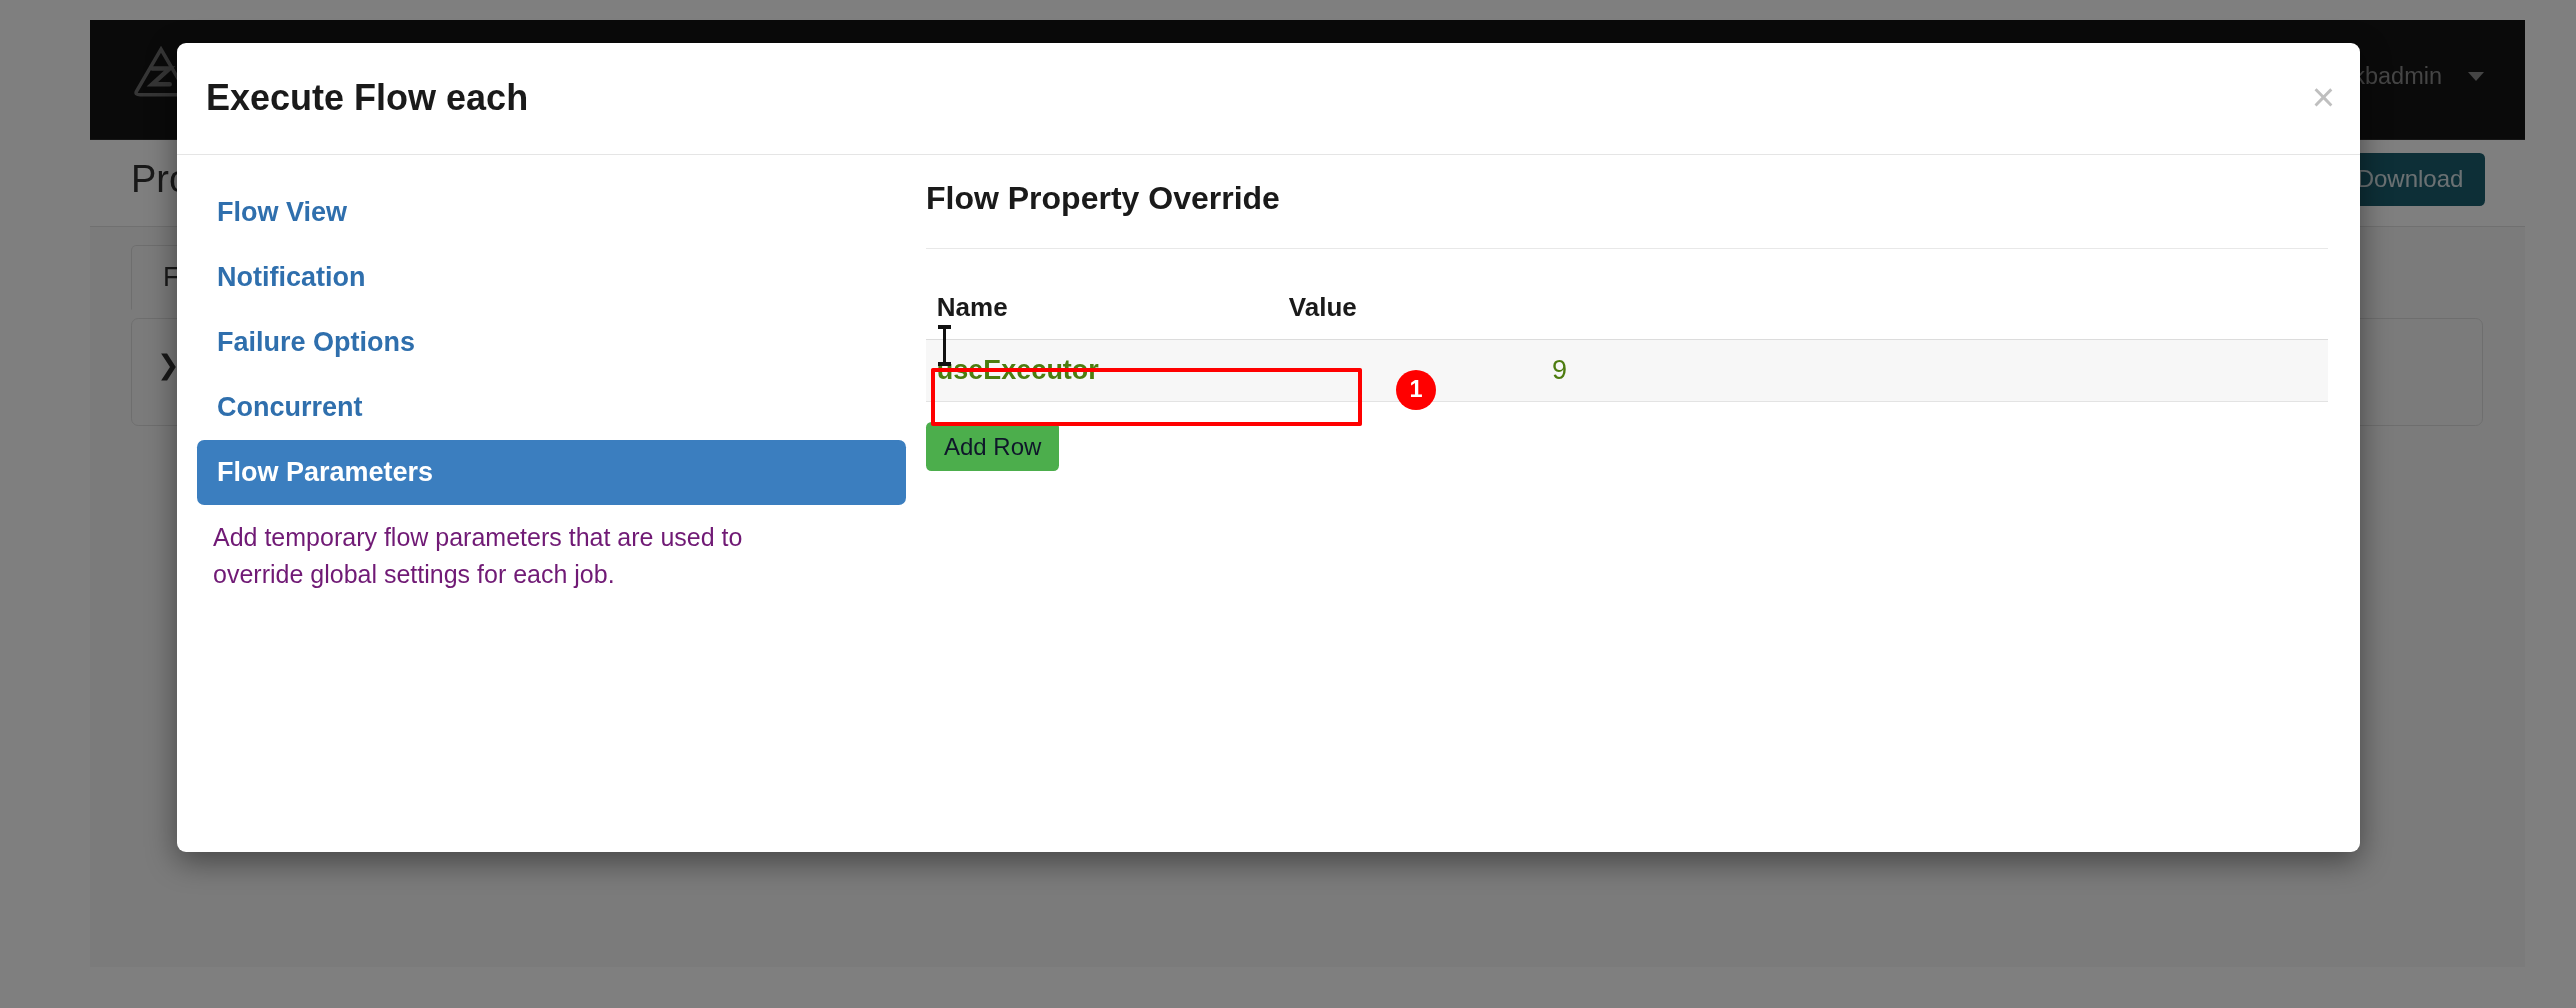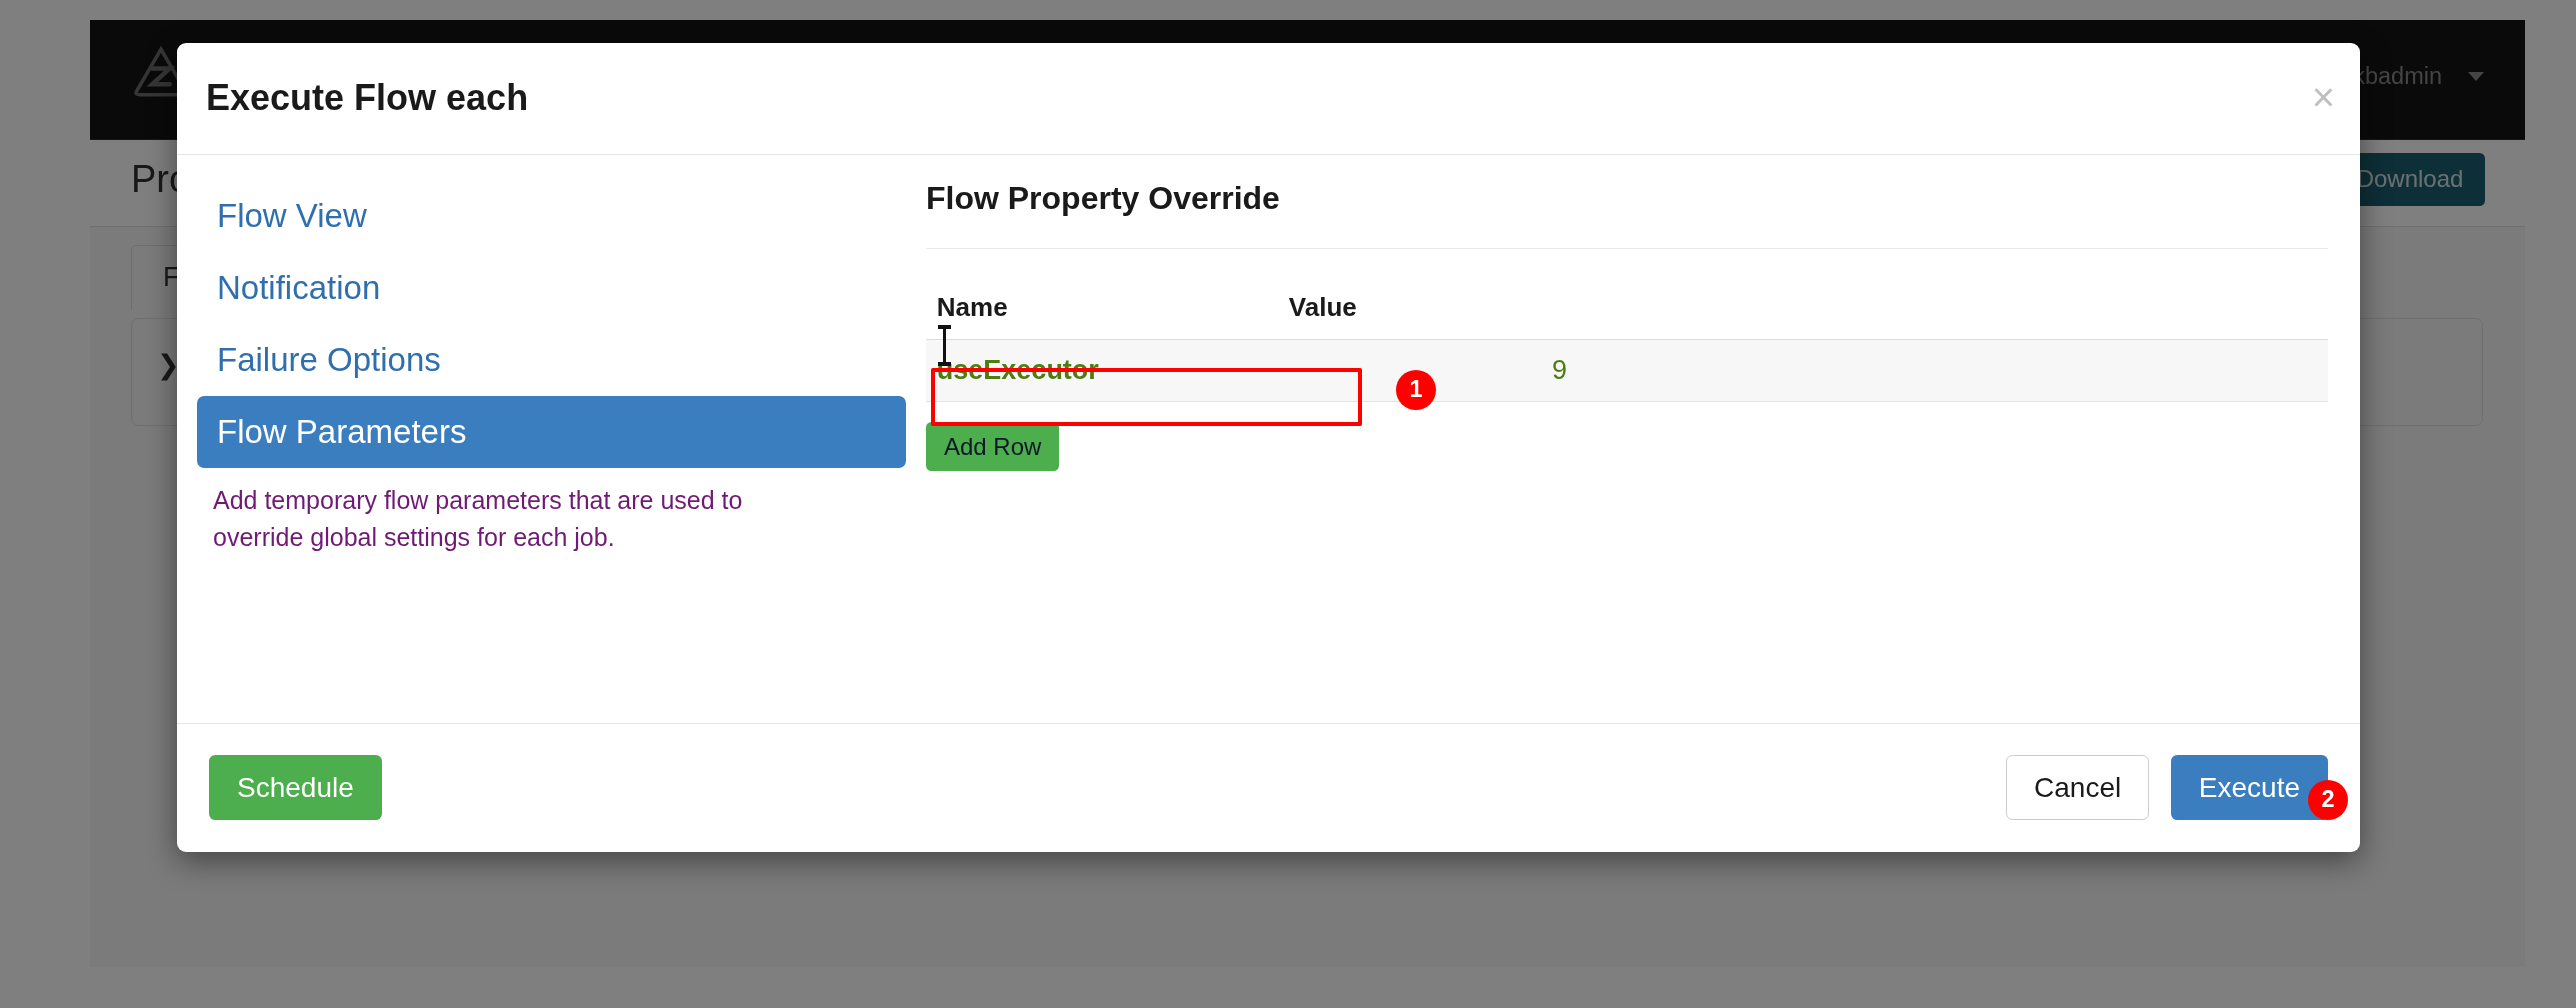--- a/index.html
+++ b/index.html
@@ -223,25 +223,26 @@
     display: flex;
   }
 
   
   .modal-nav {
     width: 749px;
     padding: 25px 20px 0 20px;
     flex-shrink: 0;
   }
   .nav-item {
-    font-size: 33px;
+    font-size: 27px;
     color: #2f6fad;
     padding: 17px 20px;
     border-radius: 7.2px;
     cursor: pointer;
+    font-weight: bold;
   }
   .nav-item.active {
     background: #3b7ebf;
     color: #ffffff;
   }
   .nav-desc {
     font-size: 25px;
     color: #701a75;
     line-height: 1.45;
     padding: 14.4px 20px 0 16px;
@@ -422,20 +423,21 @@
       <div class="modal-title">Execute Flow each</div>
       <button class="modal-close">×</button>
     </div>
 
     <div class="modal-body">
 
       <div class="modal-nav">
         <div class="nav-item">Flow View</div>
         <div class="nav-item">Notification</div>
         <div class="nav-item">Failure Options</div>
+        <div class="nav-item">Concurrent</div>
         <div class="nav-item active">Flow Parameters</div>
         <div class="nav-desc">Add temporary flow parameters that are used to override global settings for each job.</div>
       </div>
 
       <div class="modal-content">
         <div class="content-title">Flow Property Override</div>
 
         <table class="prop-table">
           <thead>
             <tr>
@@ -461,24 +463,16 @@
       </div>
 
       <div class="ibeam" style="left:761px; top:170px;">
         <div class="ibeam-stem"></div>
       </div>
 
       <div class="annot-box" style="left:754px; top:213px; width:431px; height:58px;"></div>
       <div class="badge" style="left:1219px; top:215px;">1</div>
     </div>
 
-    <div class="modal-footer">
-      <button class="btn btn-schedule">Schedule</button>
-      <div class="footer-right">
-        <button class="btn btn-cancel">Cancel</button>
-        <button class="btn btn-execute">Execute</button>
-        <div class="badge" style="right:-20px; top:25px;">2</div>
-      </div>
-    </div>
 
   </div>
 </div>
 
 
 </body></html>

